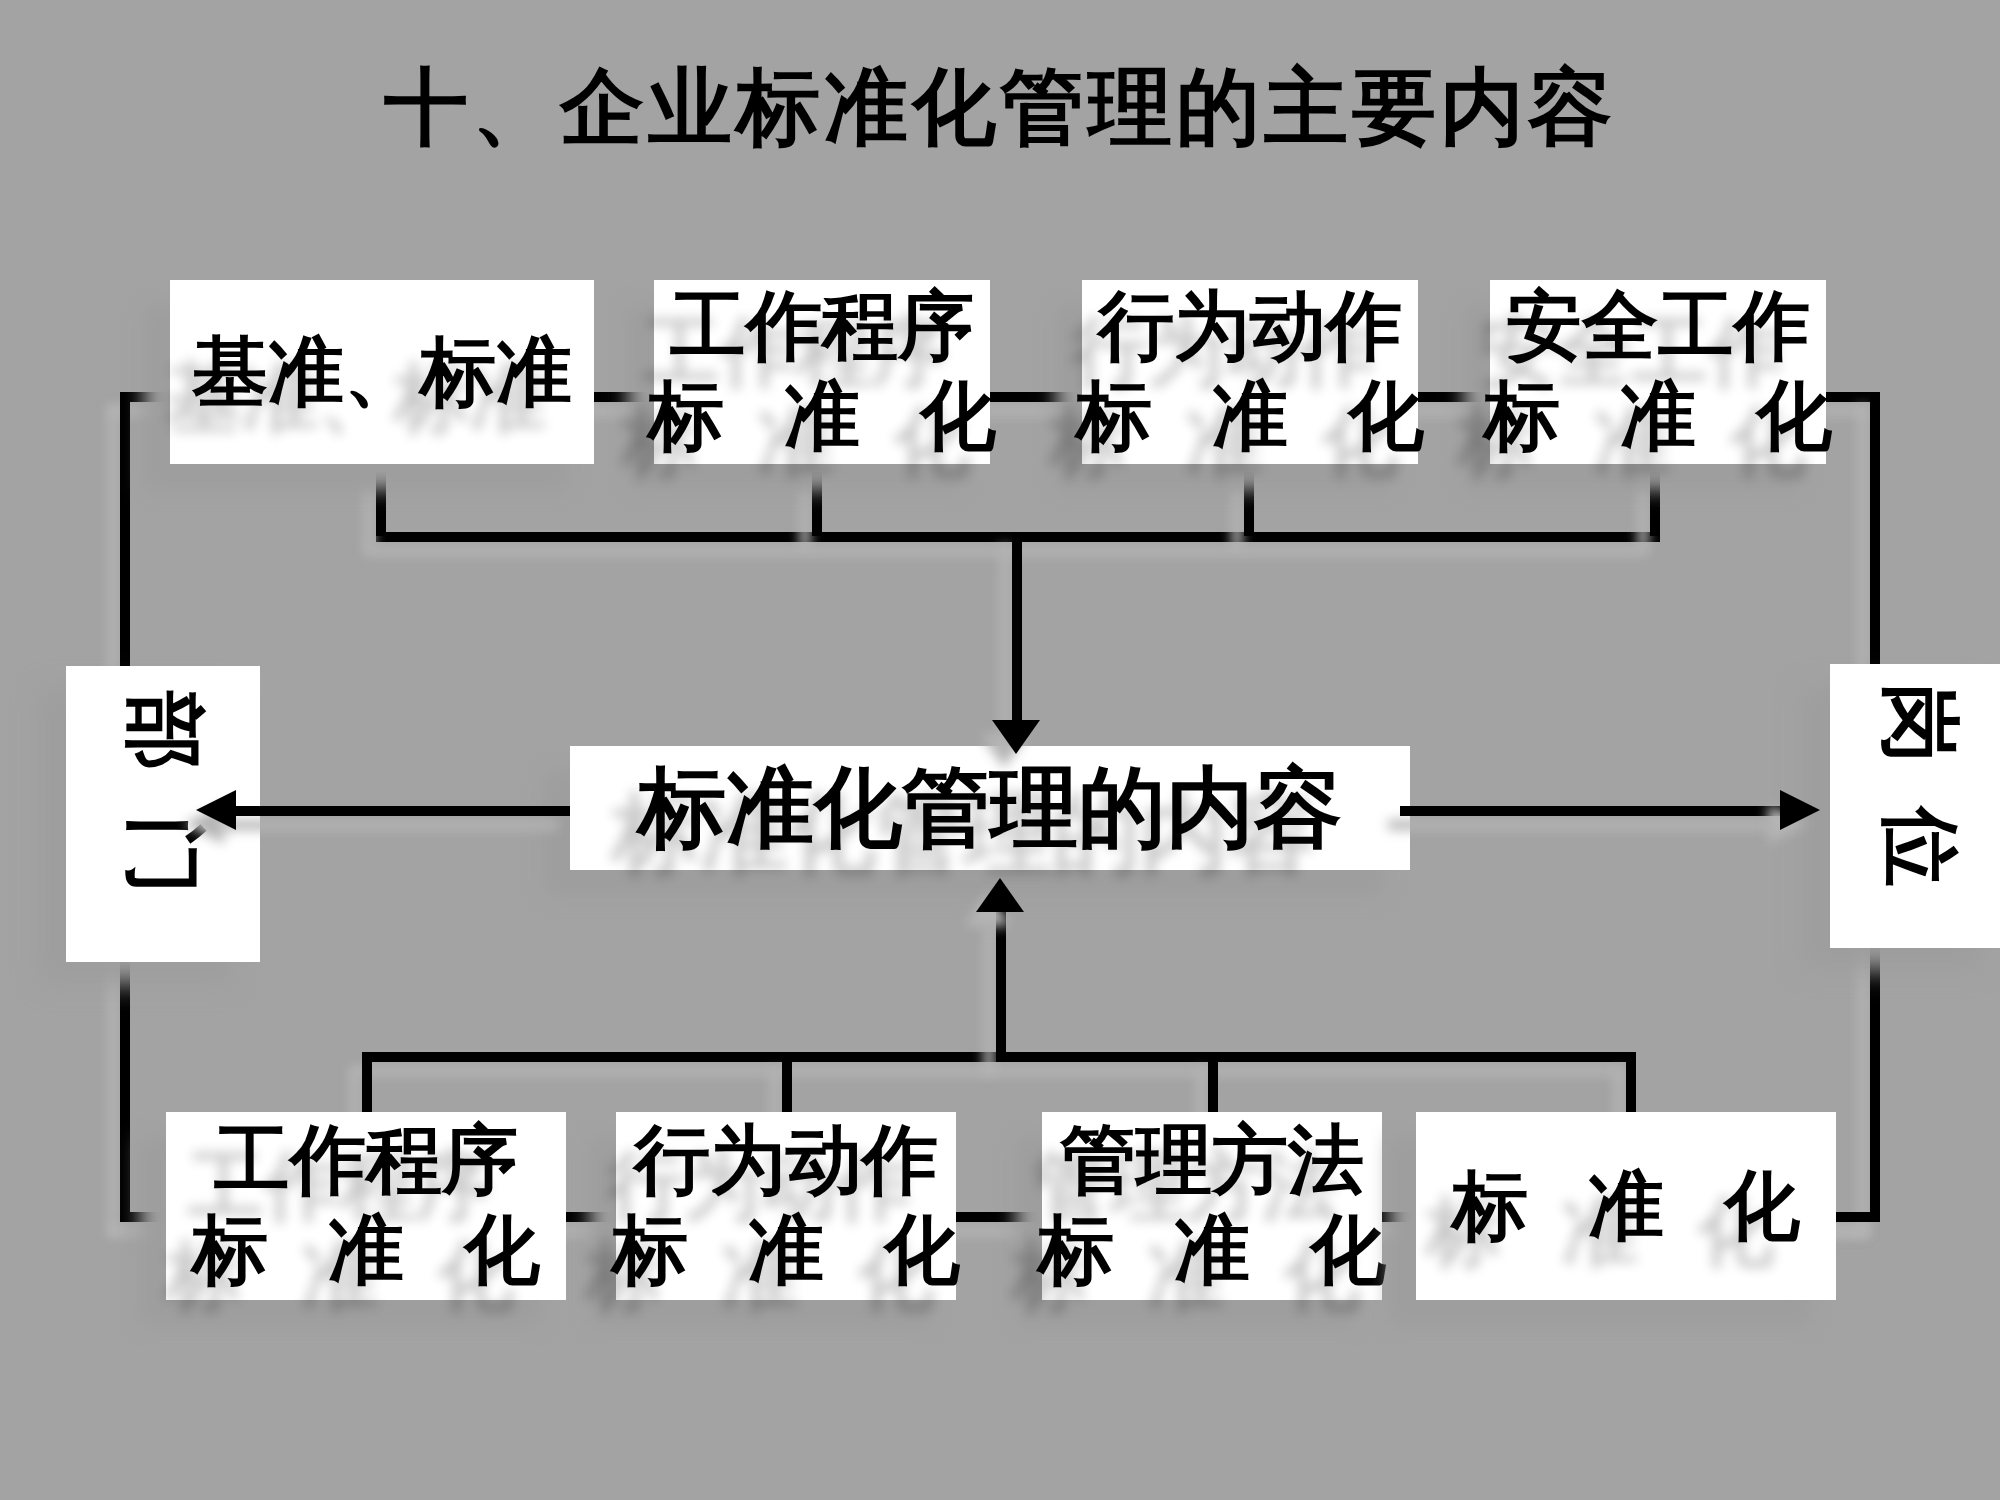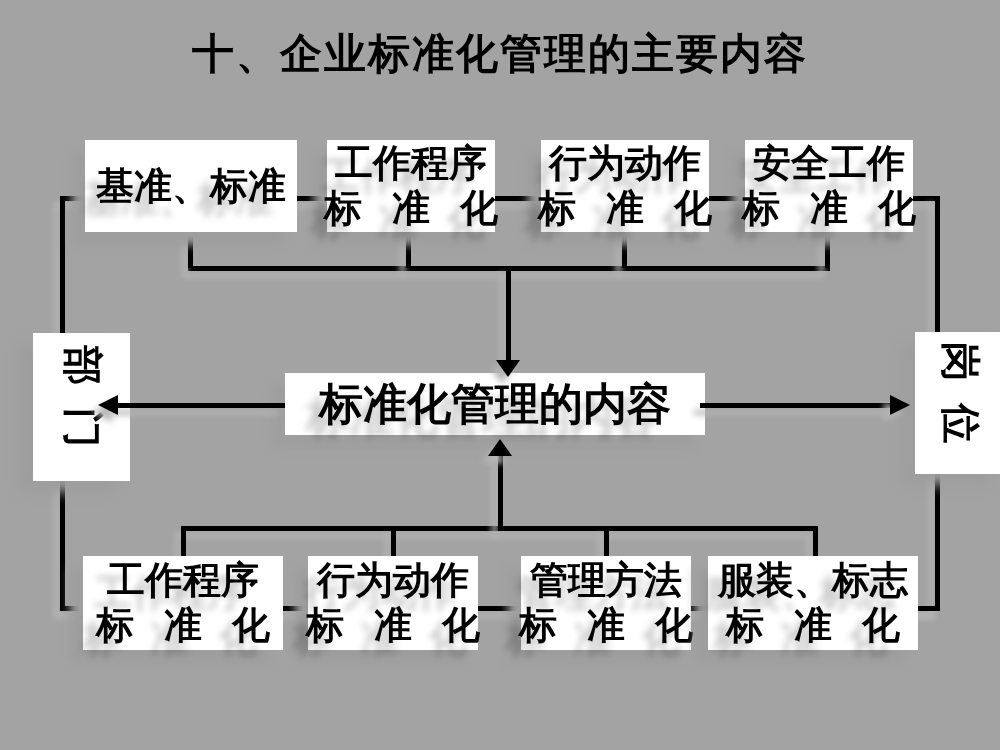--- a/index.html
+++ b/index.html
@@ -117,17 +117,16 @@
   </div>
   <div class="wbox botbox" style="left:308px;width:170px;">
     <div class="l1">行为动作</div>
     <div class="l2">标 准 化</div>
   </div>
   <div class="wbox botbox" style="left:521px;width:170px;">
     <div class="l1">管理方法</div>
     <div class="l2">标 准 化</div>
   </div>
   <div class="wbox botbox" style="left:708px;width:210px;">
-    <div class="l1">服装、标志</div>
     <div class="l2">标 准 化</div>
   </div>
 
 </div>
 
 </body></html>

